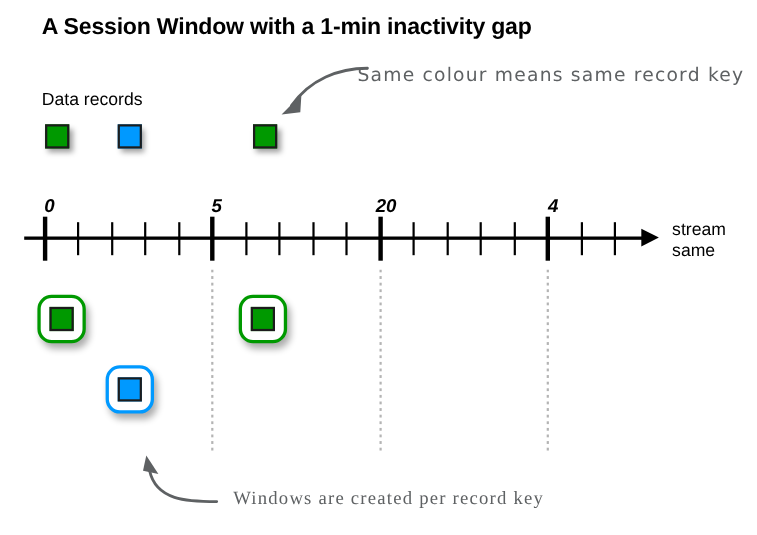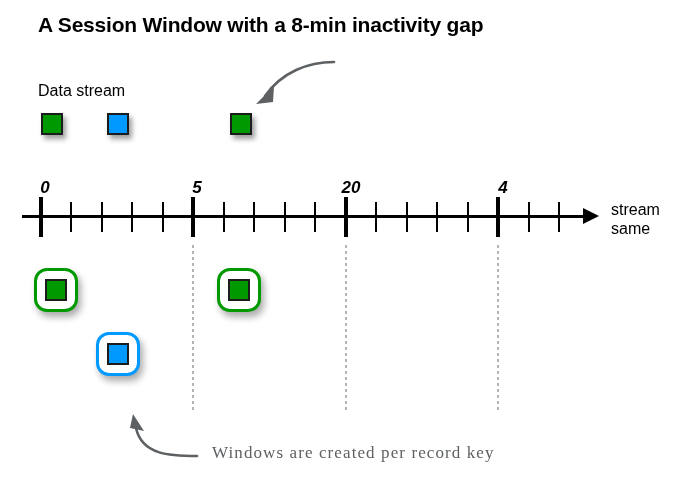--- a/index.html
+++ b/index.html
@@ -151,32 +151,33 @@
   .annotation-arrow {
     position: absolute;
     overflow: visible;
   }
 </style>
 </head>
 <body>
 
 <div id="stage">
 
-  <div id="title">A Session Window with a 8-min inactivity gap</div>
-
-  <div id="data-records-label">Data stream</div>
+  <div id="title">A Session Window with a 1-min inactivity gap</div>
+
+  <div id="data-records-label">Data records</div>
 
   <div class="record-square" style="left:41px; top:113px; background:#009900;"></div>
   <div class="record-square" style="left:107px; top:113px; background:#0099ff;"></div>
   <div class="record-square" style="left:230px; top:113px; background:#009900;"></div>
 
   <svg class="annotation-arrow" style="left:248px; top:56px;" width="90" height="55" viewBox="0 0 90 55">
     <path d="M 86 6 C 60 6, 34 16, 17 40" stroke="#5e6163" stroke-width="2.6" fill="none" stroke-linecap="round"></path>
     <path d="M 8 48 L 26 30 L 25 46 Z" fill="#5e6163"></path>
   </svg>
+  <div class="handwriting" id="note-top">Same colour means same record key</div>
 
   <div id="axis-line"></div>
   <div id="axis-arrowhead"></div>
 
   <div class="tick major" style="left:39px;"></div>
   <div class="tick major" style="left:191px;"></div>
   <div class="tick major" style="left:344px;"></div>
   <div class="tick major" style="left:496px;"></div>
 
   <div class="tick minor" style="left:70px;"></div>

